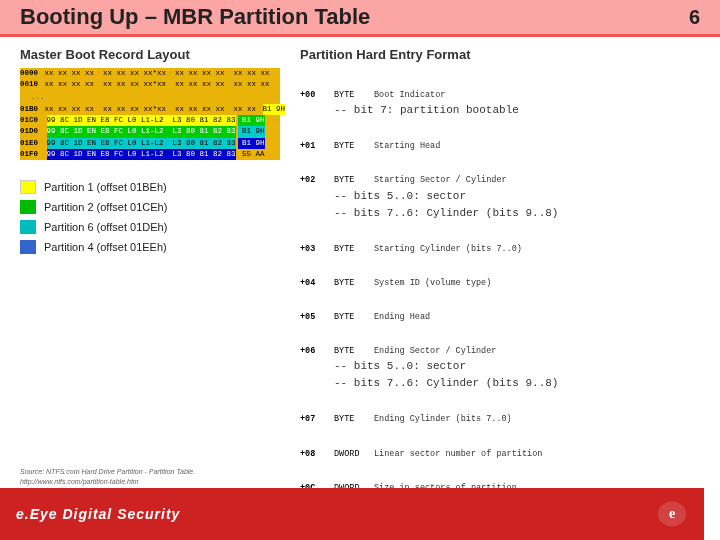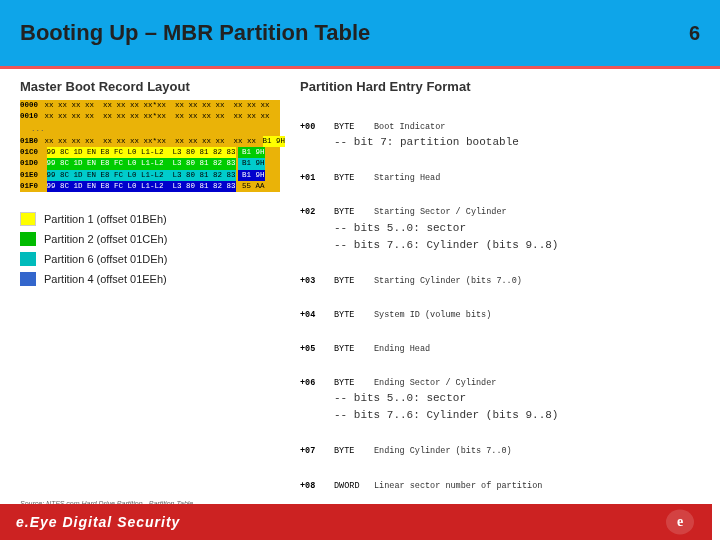--- a/index.html
+++ b/index.html
@@ -6,22 +6,22 @@
     body {
       width: 720px;
       height: 540px;
       font-family: Arial, sans-serif;
       background: #fff;
       overflow: hidden;
     }
 
     
     .header {
-      background: #0ea5e9;
-      padding: 20px 20px;
+      background: #fca5a5;
+      padding: 4px 20px;
       border-bottom: 3px solid #e55;
       display: flex;
       align-items: center;
       justify-content: space-between;
     }
     .header-title {
       font-size: 22px;
       font-weight: bold;
       color: #222;
     }
@@ -142,22 +142,22 @@
       color: #666;
       font-style: italic;
       line-height: 1.4;
     }
 
     
     .bottom-bar {
       position: absolute;
       bottom: 0;
       left: 0;
-      right: 8px;
-      height: 36px;
+      right: 16px;
+      height: 52px;
       background: #cc2222;
       display: flex;
       align-items: center;
       justify-content: space-between;
       padding: 0 16px;
       gap: 44px;
     }
     .bottom-brand {
       font-size: 14px;
       color: #fff;
@@ -281,21 +281,21 @@
 
       <div class="entry-row">
         <span class="entry-offset">+03</span>
         <span class="entry-type">BYTE</span>
         <span class="entry-desc">Starting Cylinder (bits 7..0)</span>
       </div>
 
       <div class="entry-row">
         <span class="entry-offset">+04</span>
         <span class="entry-type">BYTE</span>
-        <span class="entry-desc">System ID (volume bits)</span>
+        <span class="entry-desc">System ID (volume type)</span>
       </div>
 
       <div class="entry-row">
         <span class="entry-offset">+05</span>
         <span class="entry-type">BYTE</span>
         <span class="entry-desc">Ending Head</span>
       </div>
 
       <div class="entry-row">
         <span class="entry-offset">+06</span>

